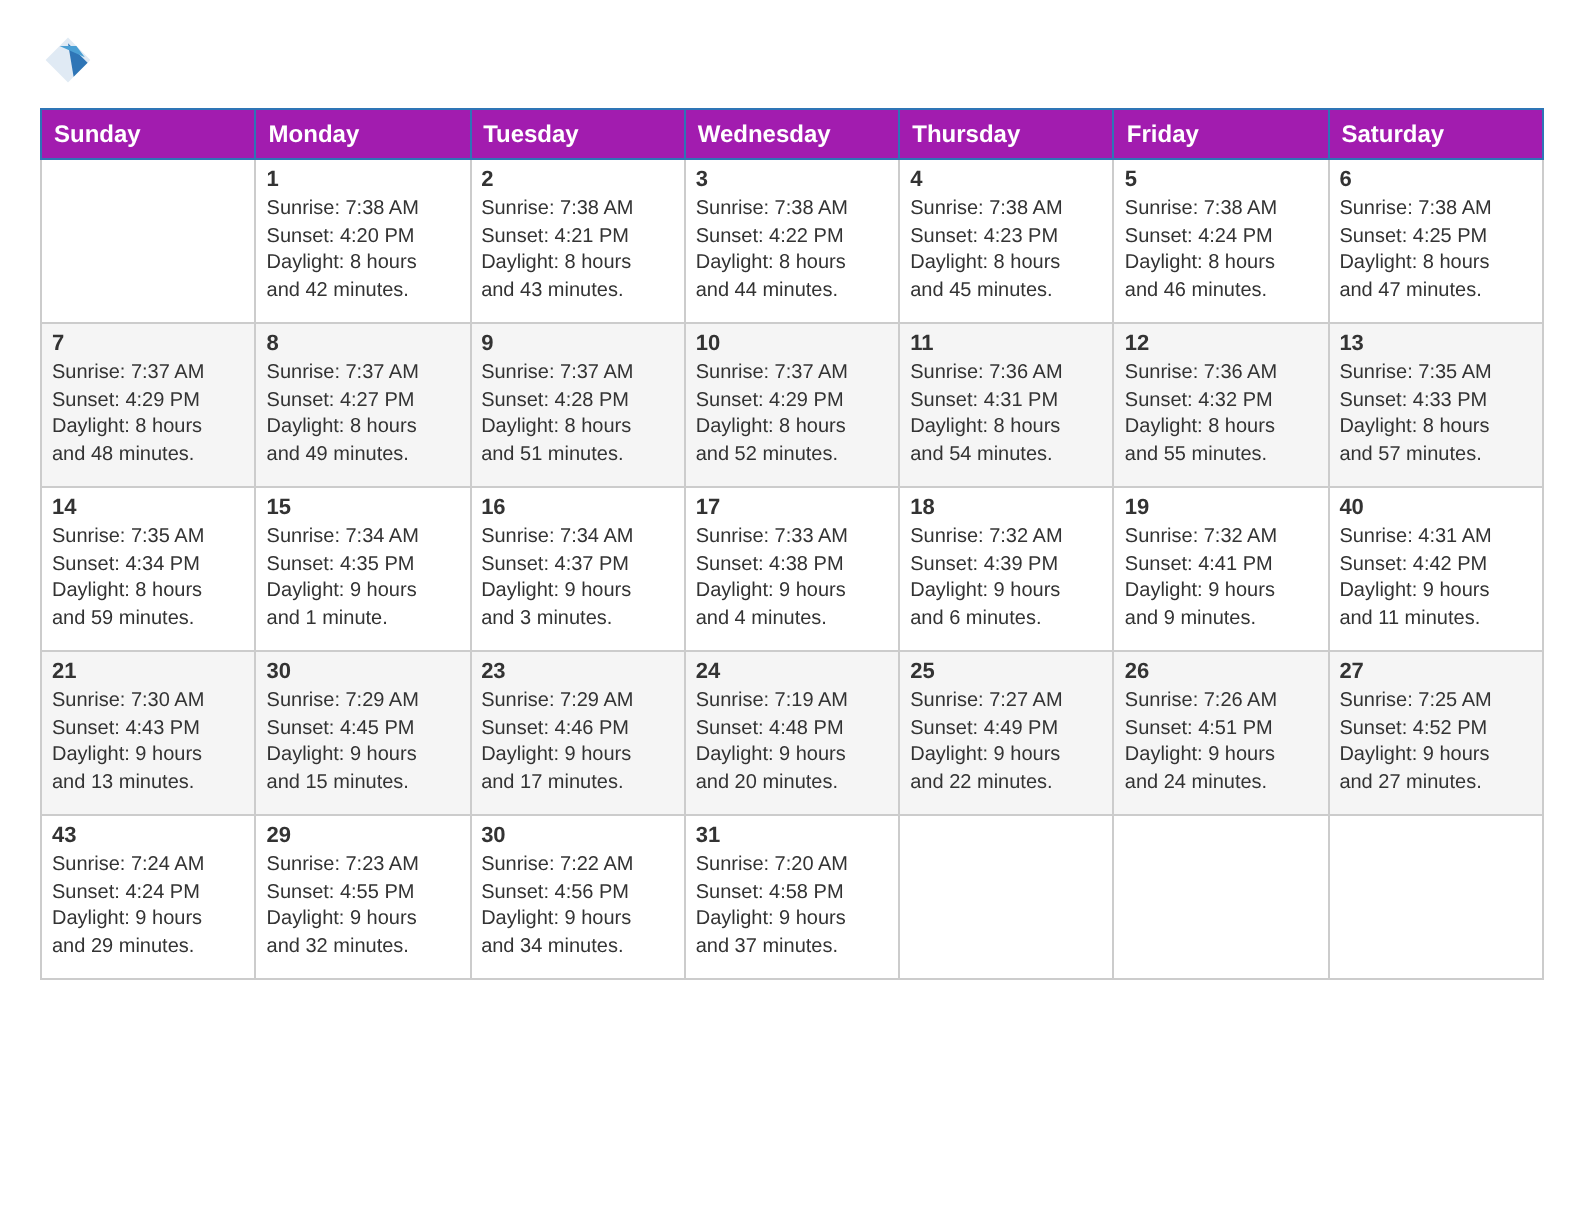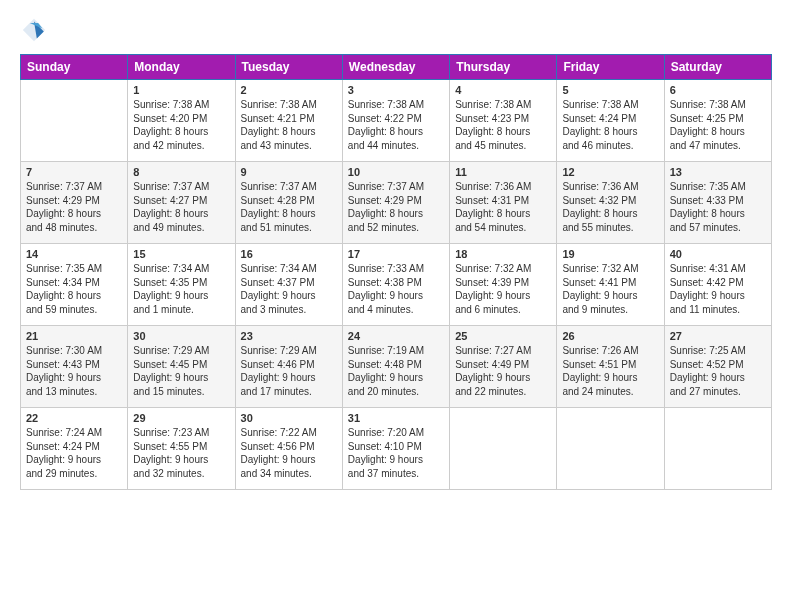--- a/index.html
+++ b/index.html
@@ -240,34 +240,34 @@
             <span class="day-number">26</span>
             <div class="cell-content"><span>Sunrise: 7:26 AM</span><br><span>Sunset: 4:51 PM</span><br><span>Daylight: 9 hours<br>and 24 minutes.</span></div>
           </td>
           <td>
             <span class="day-number">27</span>
             <div class="cell-content"><span>Sunrise: 7:25 AM</span><br><span>Sunset: 4:52 PM</span><br><span>Daylight: 9 hours<br>and 27 minutes.</span></div>
           </td>
         </tr>
         <tr>
           <td>
-            <span class="day-number">22</span>
+            <span class="day-number">43</span>
             <div class="cell-content"><span>Sunrise: 7:24 AM</span><br><span>Sunset: 4:24 PM</span><br><span>Daylight: 9 hours<br>and 29 minutes.</span></div>
           </td>
           <td>
             <span class="day-number">29</span>
             <div class="cell-content"><span>Sunrise: 7:23 AM</span><br><span>Sunset: 4:55 PM</span><br><span>Daylight: 9 hours<br>and 32 minutes.</span></div>
           </td>
           <td>
             <span class="day-number">30</span>
             <div class="cell-content"><span>Sunrise: 7:22 AM</span><br><span>Sunset: 4:56 PM</span><br><span>Daylight: 9 hours<br>and 34 minutes.</span></div>
           </td>
           <td>
             <span class="day-number">31</span>
-            <div class="cell-content"><span>Sunrise: 7:20 AM</span><br><span>Sunset: 4:10 PM</span><br><span>Daylight: 9 hours<br>and 37 minutes.</span></div>
+            <div class="cell-content"><span>Sunrise: 7:20 AM</span><br><span>Sunset: 4:58 PM</span><br><span>Daylight: 9 hours<br>and 37 minutes.</span></div>
           </td>
           <td class="empty-cell"></td>
           <td class="empty-cell"></td>
           <td class="empty-cell"></td>
         </tr>
       </tbody>
   </table>
 </div>
 
 </body></html>

